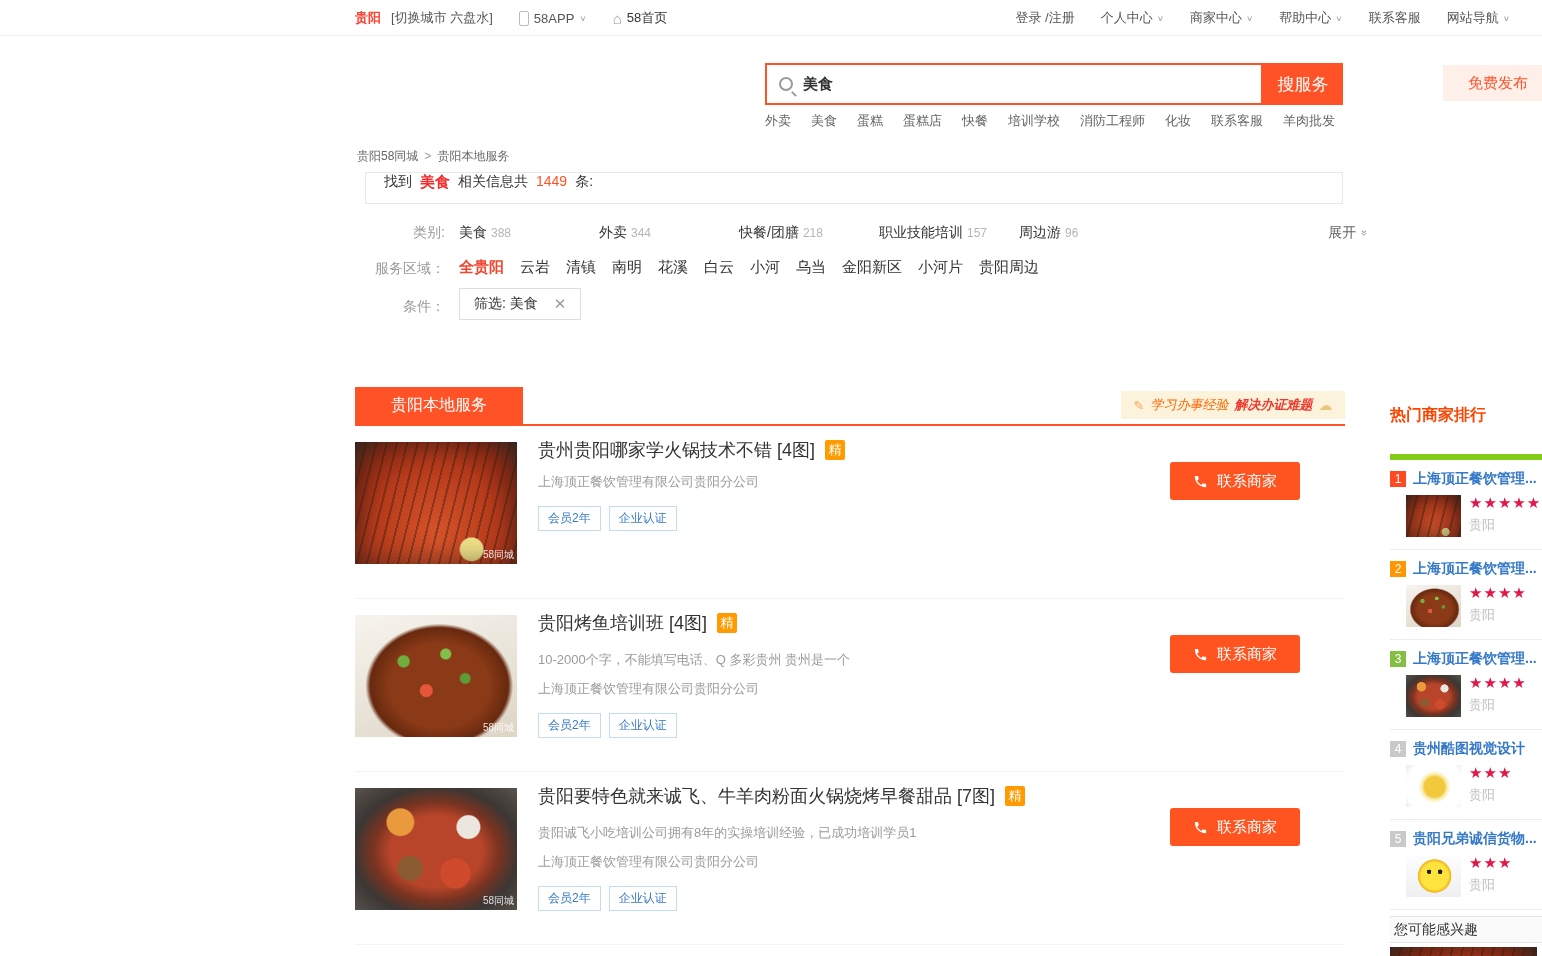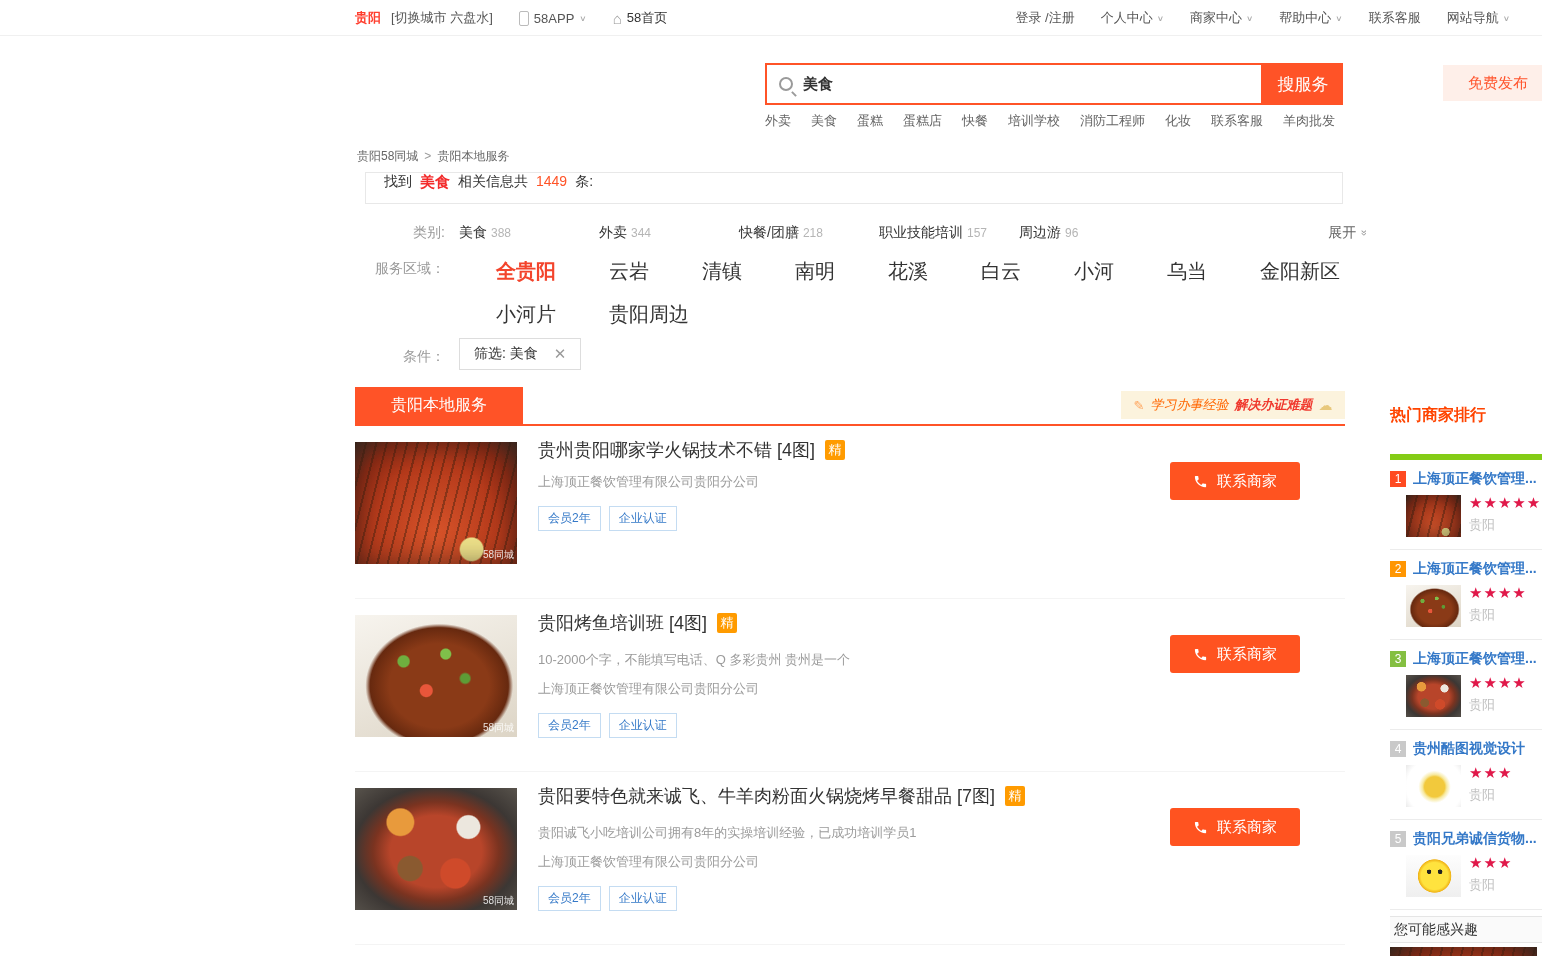--- a/index.html
+++ b/index.html
@@ -49,21 +49,21 @@
   .filters { position:absolute; left:365px; top:222px; width:980px; }
   .frow { position:relative; display:flex; align-items:flex-start; margin-bottom:16px; }
   .flabel { width:80px; text-align:right; color:#999; font-size:14px; flex:none; padding-top:2px; }
   .fitems { margin-left:14px; display:flex; flex-wrap:wrap; align-items:center; }
   .cat-item { width:140px; font-size:14px; color:#333; padding-top:2px; }
   .cat-item .num { font-size:12px; color:#b5b5b5; margin-left:4px; }
   .cat-item a { color:#333; }
   .expand { position:absolute; right:-22px; top:2px; color:#666; font-size:14px; display:flex; align-items:center; gap:3px; }
   .dblchev { display:inline-block; transform:rotate(-90deg) scale(.8); color:#999; }
   .area-items { gap:16px; }
-  .area-items a { color:#333; font-size:20px;margin-left:37px; }
+  .area-items a { color:#333; font-size:15px; }
   .area-active { color:#f3442c !important; font-weight:bold; }
   .chip { border:1px solid #ddd; padding:6px 14px; font-size:14px; color:#333; display:flex; align-items:center; gap:16px; margin-left:14px; margin-top:-6px; }
   .chip .x { color:#999; font-size:15px; cursor:pointer; }
   .frow-cond .flabel { padding-top:4px; }
 
   
   .main { position:absolute; left:355px; top:387px; width:990px; }
   .tabrow { position:relative; height:37px; }
   .tab { position:absolute; left:0; bottom:0; width:168px; height:37px; background:#ff5327; color:#fff; font-size:16px; display:flex; align-items:center; justify-content:center; }
   .banner { position:absolute; right:0; bottom:5px; width:224px; height:28px; background:#fcf3dd; display:flex; align-items:center; justify-content:center; gap:6px; font-size:13px; }

